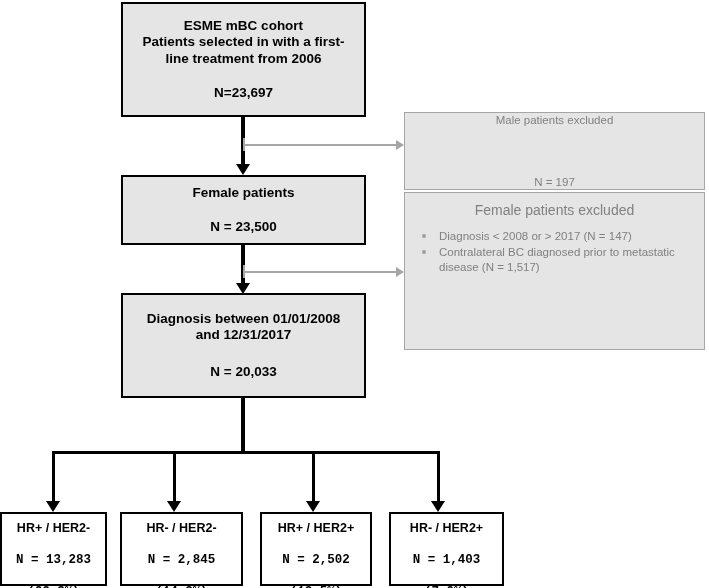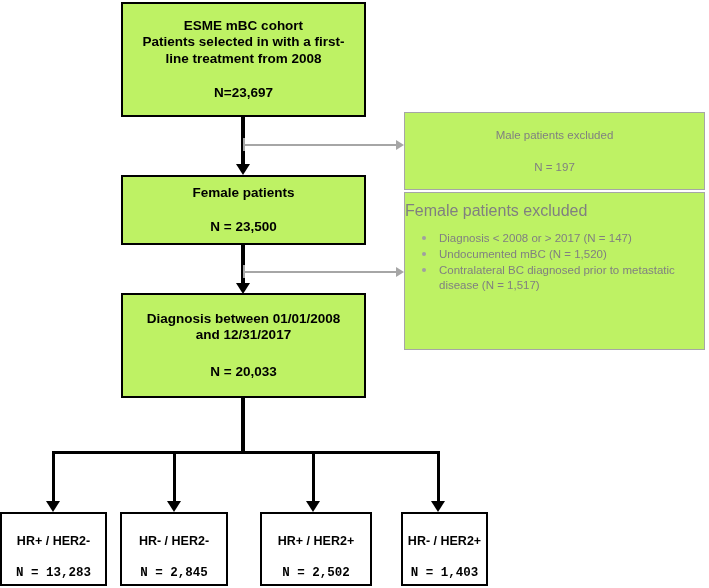--- a/index.html
+++ b/index.html
@@ -7,21 +7,21 @@
     width:709px;height:588px;position:relative;overflow:hidden;
     font-family:"Liberation Sans", sans-serif;
     -webkit-font-smoothing:antialiased;
   }
   #canvas{position:absolute;left:0;top:0;width:709px;height:588px;}
 
   
   .box{
     position:absolute;
     box-sizing:border-box;
-    background:#bef264;
+    background:#e5e5e5;
     display:flex;
     flex-direction:column;
     align-items:center;
     justify-content:center;
     text-align:center;
   }
   .box.solid{
     border:2px solid #000000;
     color:#000000;
     font-weight:bold;
@@ -40,52 +40,52 @@
   #box-cohort .nval{margin-top:18px;}
 
   #box-female{left:121px;top:175px;width:245px;height:70px;font-size:13.5px;gap:6px;}
   #box-female .nval{margin-top:12px;}
 
   #box-diagnosis{left:121px;top:293px;width:245px;height:105px;font-size:13.5px;}
   #box-diagnosis .ttl{padding:0 6px;}
   #box-diagnosis .nval{margin-top:20px;}
 
   
-  #box-male-excl{left:404px;top:112px;width:301px;height:78px;font-size:11.5px;}
+  #box-male-excl{left:404px;top:112px;width:301px;height:78px;font-size:11.5px;justify-content:space-between;}
   #box-male-excl .nval{margin-top:18px;}
 
   #box-female-excl{
     left:404px;top:192px;width:301px;height:158px;font-size:11.5px;
     justify-content:flex-start;align-items:stretch;padding-top:9px;
   }
-  #box-female-excl .ex-title{text-align:left;color:#808080;font-size:16px;}
+  #box-female-excl .ex-title{text-align:center;color:#808080;font-size:14px;}
   ul.exlist{
     list-style:none;margin:11px 0 0 0;padding:0 6px 0 12px;
     text-align:left;color:#808080;
   }
   ul.exlist li{
     position:relative;padding-left:22px;margin-bottom:1px;
     line-height:1.30;font-size:11.5px;
   }
   ul.exlist li .bullet{
     position:absolute;left:5px;top:5px;
     width:4px;height:4px;border-radius:50%;background:#a0a0a0;
   }
 
   
   .sub{
     top:512px;height:74px;font-size:12.5px;border:2px solid #000;
     color:#000;font-weight:bold;background:#fff;
-    justify-content:flex-start;padding-top:20px;box-sizing:border-box;
+    justify-content:flex-start;padding-top:7px;box-sizing:border-box;
   }
   .sub .nval{margin-top:17px;line-height:1.18;font-family:Liberation Mono, monospace;}
   #box-sub-0{left:0px;width:107px;}
-  #box-sub-1{left:120px;width:108px;}
+  #box-sub-1{left:120px;width:123px;}
   #box-sub-2{left:260px;width:112px;}
-  #box-sub-3{left:401px;width:87px;}
+  #box-sub-3{left:389px;width:115px;}
 
   
   .conn{position:absolute;background:#000;}
 
   
   #trunk-1{left:241px;top:117px;width:4px;height:48px;}
   #trunk-2{left:241px;top:245px;width:4px;height:39px;}
   #trunk-3{left:241px;top:398px;width:4px;height:54px;}
 
   
@@ -121,21 +121,21 @@
 </style>
 </head>
 <body>
 
 <div id="canvas">
 
   <div class="box solid" id="box-cohort">
     <div class="ttl">
       <span>ESME mBC cohort</span><br>
       <span>Patients selected in with a first-</span><br>
-      <span>line treatment from 2008</span>
+      <span>line treatment from 2006</span>
     </div>
     <div class="nval">N=23,697</div>
   </div>
 
   <div class="conn" id="trunk-1"></div>
   <div class="arrow-down" id="ah-1"></div>
 
   <div class="gtick" id="gtick-1"></div>
   <div class="gconn" id="gline-1"></div>
   <div class="arrow-right" id="gah-1"></div>
@@ -154,21 +154,20 @@
   <div class="arrow-down" id="ah-2"></div>
 
   <div class="gtick" id="gtick-2"></div>
   <div class="gconn" id="gline-2"></div>
   <div class="arrow-right" id="gah-2"></div>
 
   <div class="box excl" id="box-female-excl">
     <div class="ex-title">Female patients excluded</div>
     <ul class="exlist">
       <li><span class="bullet"></span><span>Diagnosis &lt; 2008 or &gt; 2017 (N = 147)</span></li>
-      <li><span class="bullet"></span><span>Undocumented mBC (N = 1,520)</span></li>
       <li><span class="bullet"></span><span>Contralateral BC diagnosed prior to metastatic disease (N = 1,517)</span></li>
     </ul>
   </div>
 
   <div class="box solid" id="box-diagnosis">
     <div class="ttl">
       <span>Diagnosis between 01/01/2008</span><br>
       <span>and 12/31/2017</span>
     </div>
     <div class="nval">N = 20,033</div>

